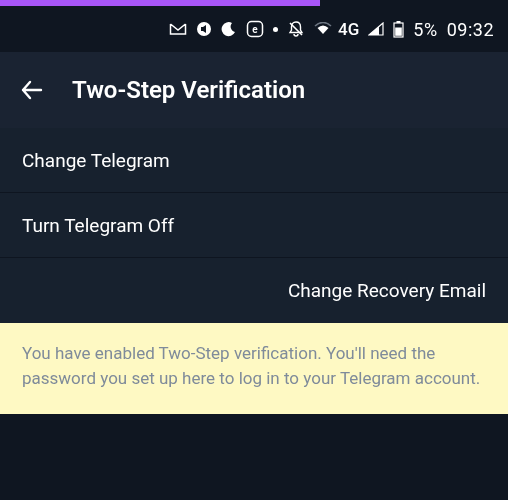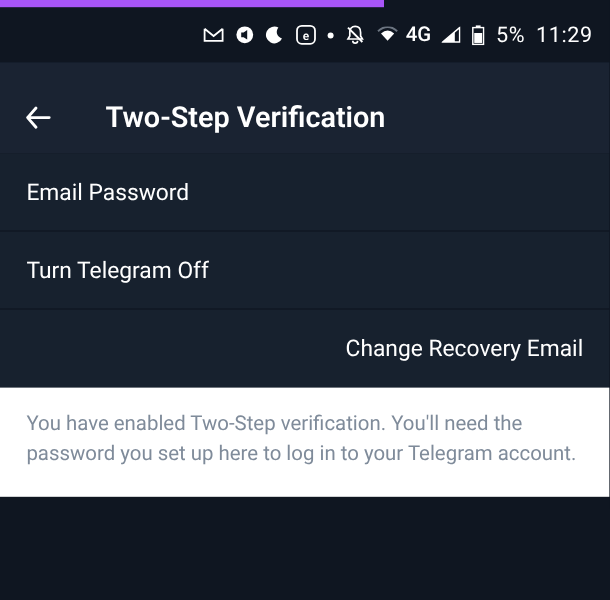--- a/index.html
+++ b/index.html
@@ -32,22 +32,22 @@
       height: 5px;
       border-radius: 50%;
       background: #ffffff;
     }
     .status-4g { font-size: 17px; font-weight: 500; margin-left: -3px; }
     .status-text { font-size: 18px; font-weight: 400; letter-spacing: 0.5px; }
     .app-bar {
       height: 76px;
       background: #1a2332;
       display: flex;
-      align-items: flex-end;
-      gap: 42px;
+      align-items: center;
+      gap: 26px;
       padding: 16px 18px;
     }
     .back-button {
       width: 28px;
       height: 28px;
       display: flex;
       align-items: center;
       justify-content: center;
       cursor: pointer;
     }
@@ -63,21 +63,21 @@
       display: flex;
       align-items: center;
       font-size: 19px;
       font-weight: 400;
       color: #ffffff;
       cursor: pointer;
       border-bottom: 1px solid #0e1520;
     }
     .list-item:last-of-type { border-bottom: none; justify-content: flex-end; }
     .footer {
-      background: #ffffff;
+      background: #fef9c3;
       padding: 18px 22px 24px 22px;
       font-size: 17px;
       line-height: 1.45;
       color: #7f8b9a;
     }
   </style>
 </head>
 <body>
 
 <div class="purple-bar"></div>
@@ -126,35 +126,35 @@
       </svg>
   </span>
   <span class="status-icon">
     <svg width="11" height="17" viewBox="0 0 11 17">
         <rect x="3.5" y="0" width="4" height="2" fill="#fff"></rect>
         <rect x="1" y="2" width="9" height="14" stroke="#fff" stroke-width="1.2" fill="none"></rect>
         <rect x="2.2" y="6.5" width="6.6" height="8.3" fill="#fff"></rect>
       </svg>
   </span>
   <span class="status-text">5%</span>
-  <span class="status-text">11:29</span>
+  <span class="status-text">09:32</span>
 </div>
 
 <div class="app-bar">
   <div class="back-button">
     <svg width="26" height="26" viewBox="0 0 26 26">
         <path d="M22 13 L4 13 M11 5 L4 13 L11 21" stroke="#fff" stroke-width="2.4" fill="none" stroke-linecap="round" stroke-linejoin="round"></path>
       </svg>
   </div>
   <div class="app-title">Two-Step Verification</div>
 </div>
 
 <div class="content">
   <div class="list-item">
-    <span>Email Password</span>
+    <span>Change Telegram</span>
   </div>
   <div class="list-item">
     <span>Turn Telegram Off</span>
   </div>
   <div class="list-item">
     <span>Change Recovery Email</span>
   </div>
 </div>
 
 <div class="footer">You have enabled Two-Step verification.

